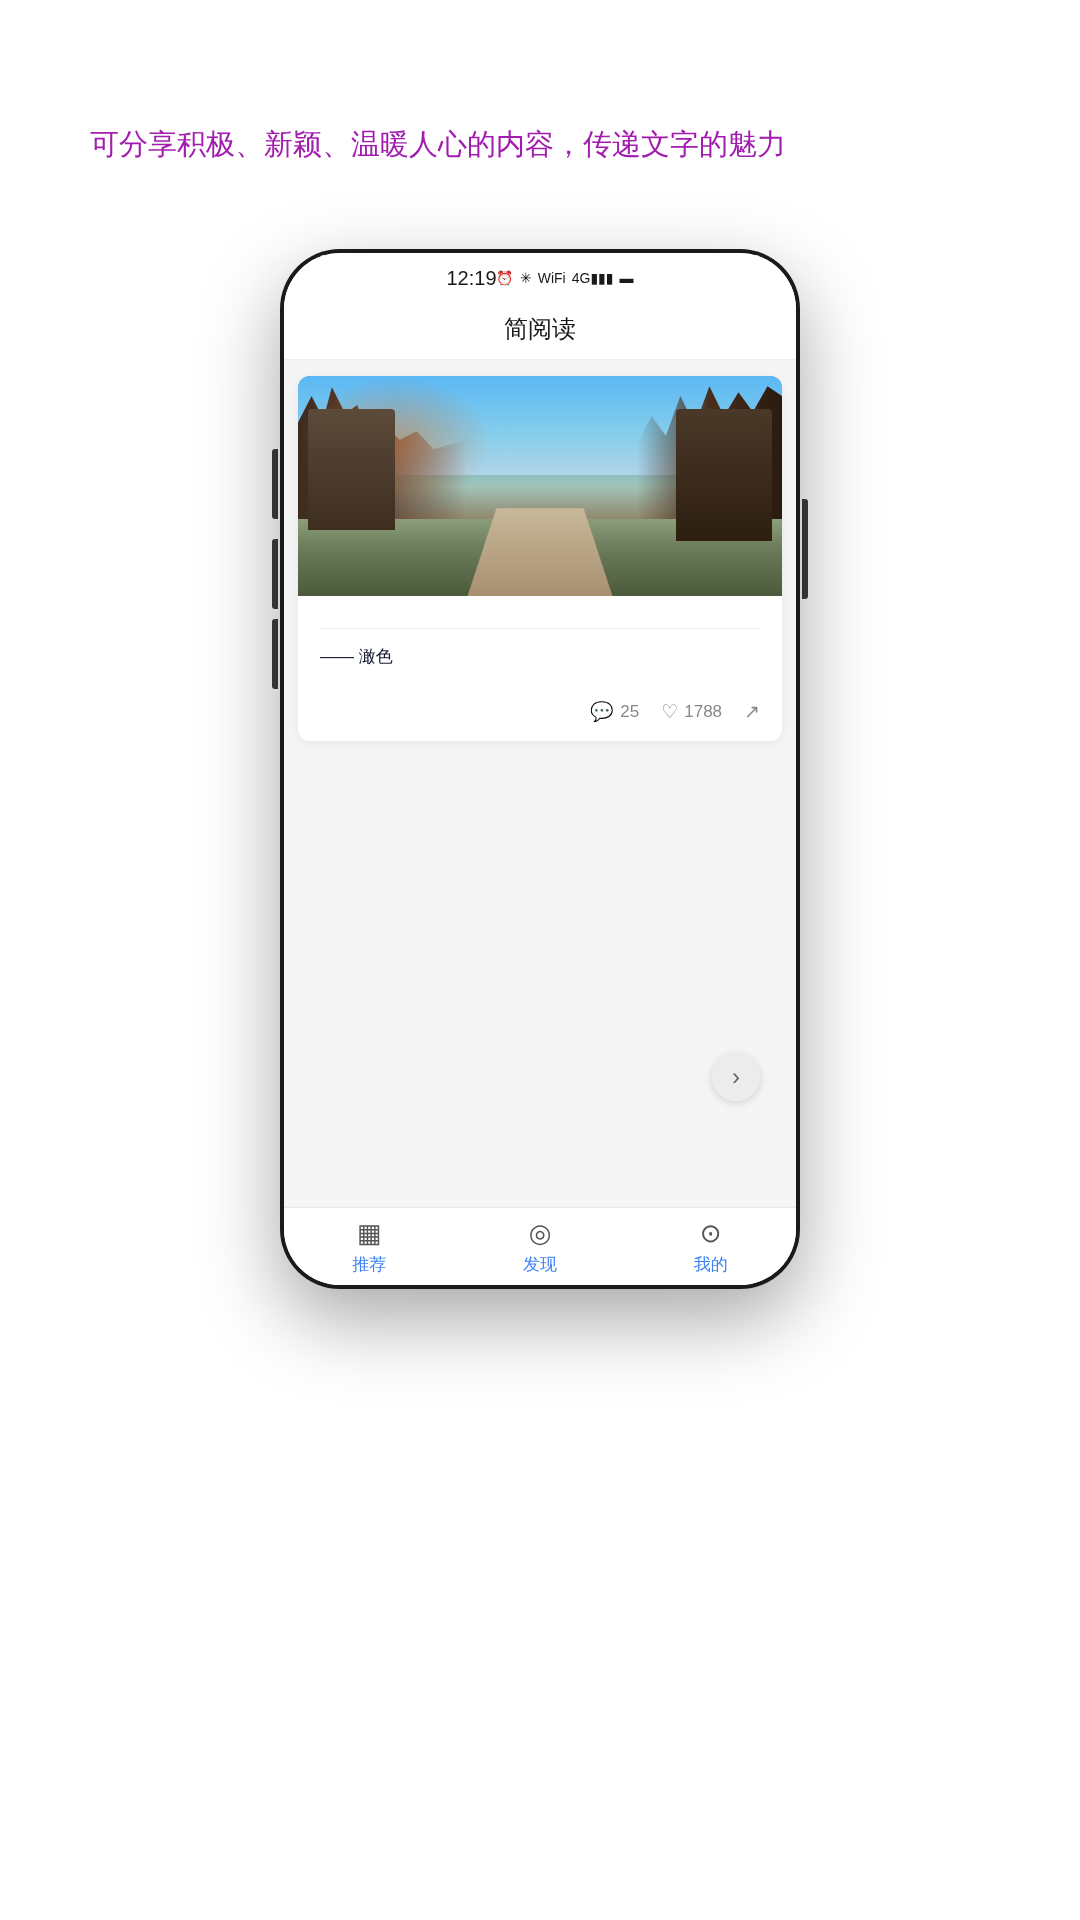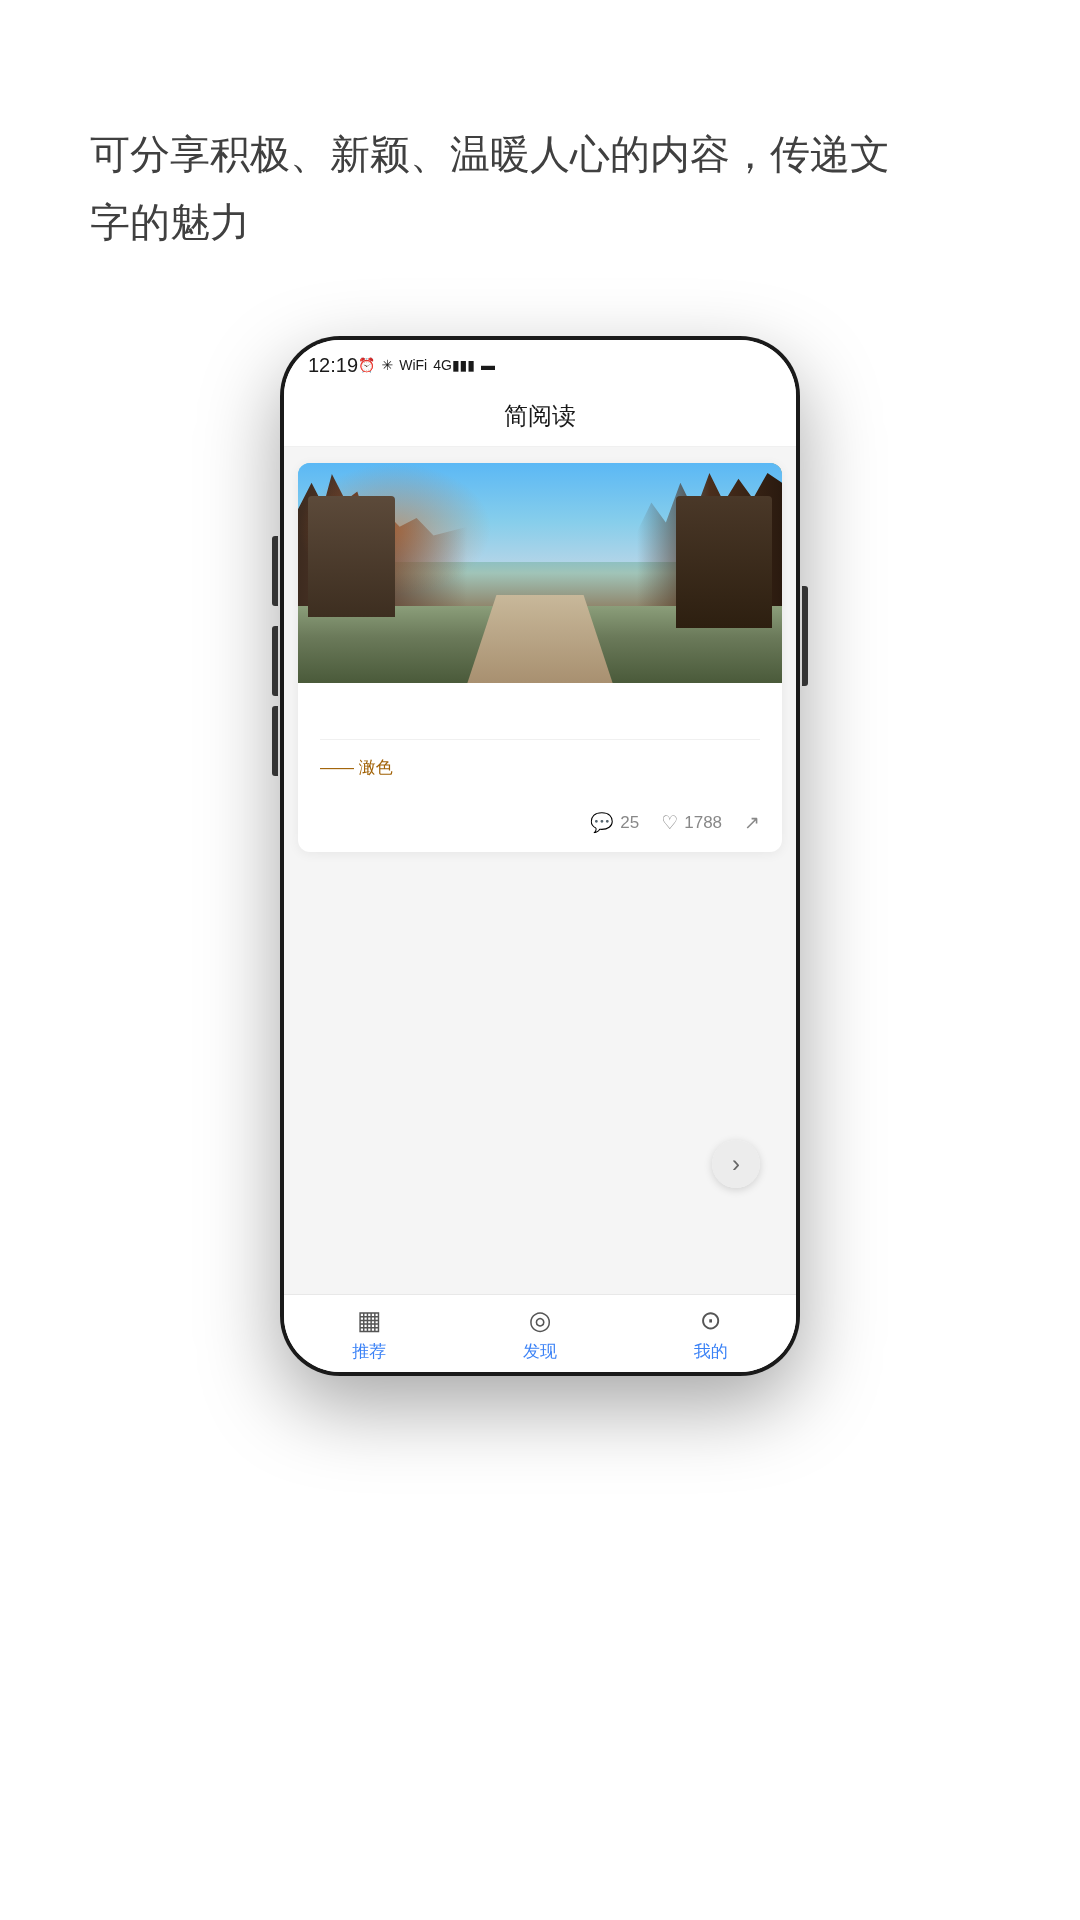--- a/index.html
+++ b/index.html
@@ -30,22 +30,22 @@
 
     .hero-title {
       font-size: 88px;
       font-weight: 300;
       color: #1a1a1a;
       margin-bottom: 40px;
       letter-spacing: 2px;
     }
 
     .hero-subtitle {
-      font-size: 40px;
-      color: #404040;
+      font-size: 29px;
+      color: #a21caf;
       line-height: 1.7;
       font-weight: 300;
       max-width: 820px;
     }
 
     
     .phone-wrapper {
       width: 100%;
       display: flex;
       justify-content: center;
@@ -96,21 +96,21 @@
       display: flex;
       flex-direction: column;
     }
 
     
     .status-bar {
       background: #ffffff;
       height: 50px;
       display: flex;
       align-items: center;
-      justify-content: flex-start;
+      justify-content: center;
       padding: 0 24px;
       flex-shrink: 0;
     }
 
     .status-time {
       font-size: 20px;
       font-weight: 500;
       color: #1a1a1a;
     }
 
@@ -248,25 +248,25 @@
     }
 
     .article-text {
       font-size: 19px;
       line-height: 1.9;
       color: #2a2a2a;
       font-weight: 400;
     }
 
     .article-author {
-      margin-top: 36px;
+      margin-top: 12px;
       padding-top: 16px;
       border-top: 1px solid #f0f0f0;
       font-size: 17px;
-      color: #a16207;
+      color: #0f172a;
     }
 
     .article-footer {
       display: flex;
       align-items: center;
       justify-content: flex-end;
       padding: 12px 22px 18px;
       gap: 22px;
     }
 

